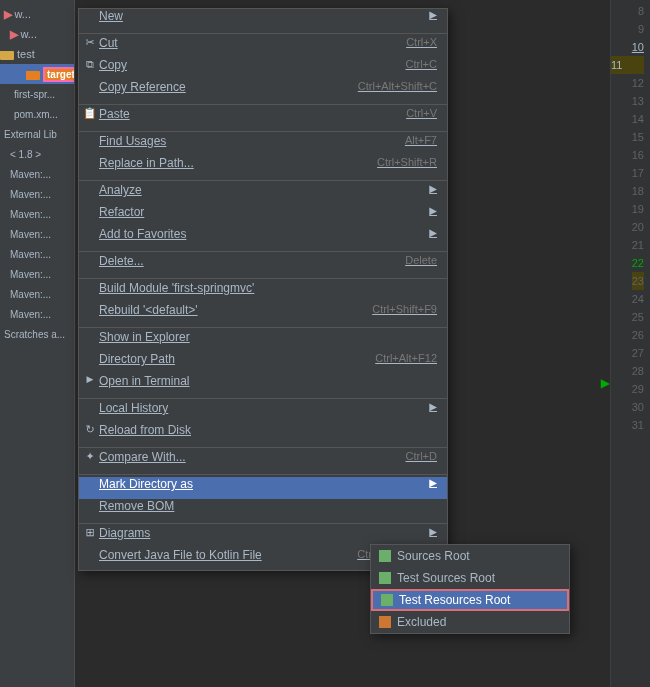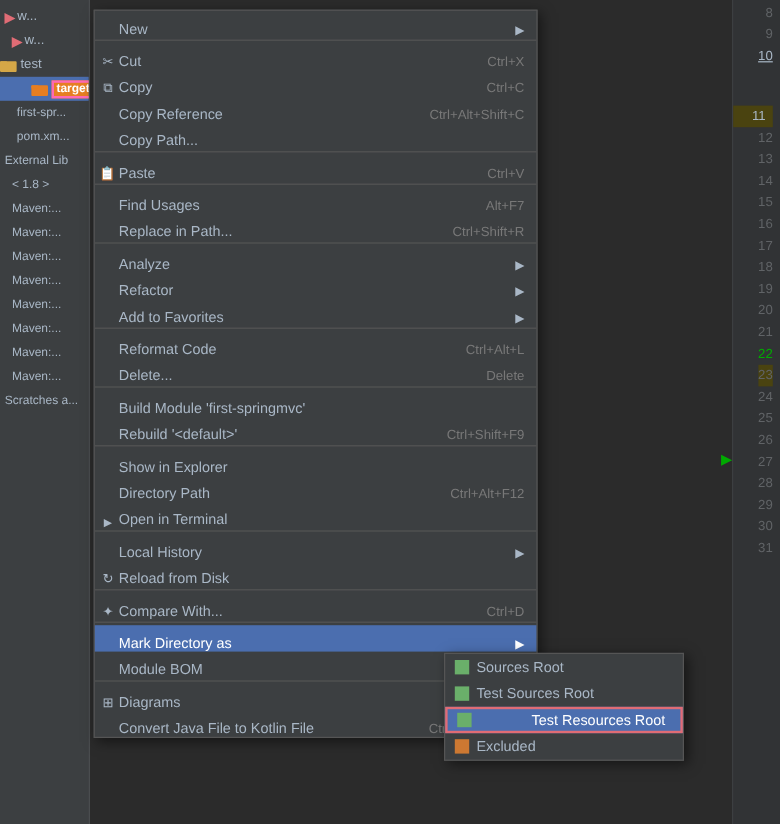--- a/index.html
+++ b/index.html
@@ -89,28 +89,29 @@
       top: 8px;
       width: 370px;
       background: #3c3f41;
       border: 1px solid #555;
       box-shadow: 3px 3px 10px rgba(0,0,0,0.5);
       z-index: 100;
     }
 
     .menu-item {
       display: flex;
-      align-items: flex-end;
+      align-items: flex-start;
       justify-content: space-between;
       height: 22px;
       padding: 0 10px 0 20px;
       cursor: pointer;
       color: #a9b7c6;
       font-size: 12px;
       position: relative;
+      text-decoration: underline;
     }
 
     .menu-item.highlighted {
       background: #4b6eaf;
       color: white;
     }
 
     .menu-item .shortcut {
       color: #787878;
       font-size: 11px;
@@ -154,21 +155,20 @@
       height: 22px;
       padding: 0 8px;
       cursor: pointer;
       color: #a9b7c6;
       font-size: 12px;
     }
 
     .submenu-item.active {
       background: #4b6eaf;
       color: white;
-      gap: 44px;
     }
 
     .submenu-item.highlighted-box {
       border: 2px solid #e06c75;
     }
 
     .color-box {
       width: 12px;
       height: 12px;
       margin-right: 6px;
@@ -255,21 +255,21 @@
     </div>
   <div class="sidebar-item" style="font-size:10px">
       <span>Scratches a...</span>
     </div>
 </div>
 
 <div class="line-numbers">
   <span>8</span>
   <span>9</span>
   <span style="color:#a9b7c6;text-decoration:underline;">10</span>
-  <span style="background:#4a4310;color:#a9b7c6;width:100%;text-align:right;padding-right:6px;margin-top:32px;">11</span>
+  <span style="background:#4a4310;color:#a9b7c6;width:100%;padding-right:6px;">11</span>
   <span>12</span>
   <span>13</span>
   <span>14</span>
   <span>15</span>
   <span>16</span>
   <span>17</span>
   <span>18</span>
   <span>19</span>
   <span>20</span>
   <span>21</span>
@@ -306,23 +306,20 @@
     <span class="icon-left">⧉</span>
     <span>Copy</span>
     <span class="shortcut">Ctrl+C</span>
   </div>
 
   <div class="menu-item">
     <span>Copy Reference</span>
     <span class="shortcut">Ctrl+Alt+Shift+C</span>
   </div>
 
-  <div class="menu-item">
-    <span>Copy Path...</span>
-  </div>
 
   <div class="menu-divider"></div>
 
   <div class="menu-item">
     <span class="icon-left">📋</span>
     <span>Paste</span>
     <span class="shortcut">Ctrl+V</span>
   </div>
 
   <div class="menu-divider"></div>
@@ -350,24 +347,20 @@
     <span class="arrow">▶</span>
   </div>
 
   <div class="menu-item">
     <span>Add to Favorites</span>
     <span class="arrow">▶</span>
   </div>
 
   <div class="menu-divider"></div>
 
-  <div class="menu-item">
-    <span>Reformat Code</span>
-    <span class="shortcut">Ctrl+Alt+L</span>
-  </div>
 
 
   <div class="menu-item">
     <span>Delete...</span>
     <span class="shortcut">Delete</span>
   </div>
 
   <div class="menu-divider"></div>
 
   <div class="menu-item">
@@ -417,21 +410,21 @@
 
 
   <div class="menu-divider"></div>
 
   <div class="menu-item highlighted">
     <span>Mark Directory as</span>
     <span class="arrow" style="color:white;">▶</span>
   </div>
 
   <div class="menu-item">
-    <span>Module BOM</span>
+    <span>Remove BOM</span>
   </div>
 
   <div class="menu-divider"></div>
 
   <div class="menu-item">
     <span class="icon-left">⊞</span>
     <span>Diagrams</span>
     <span class="arrow">▶</span>
   </div>
 

